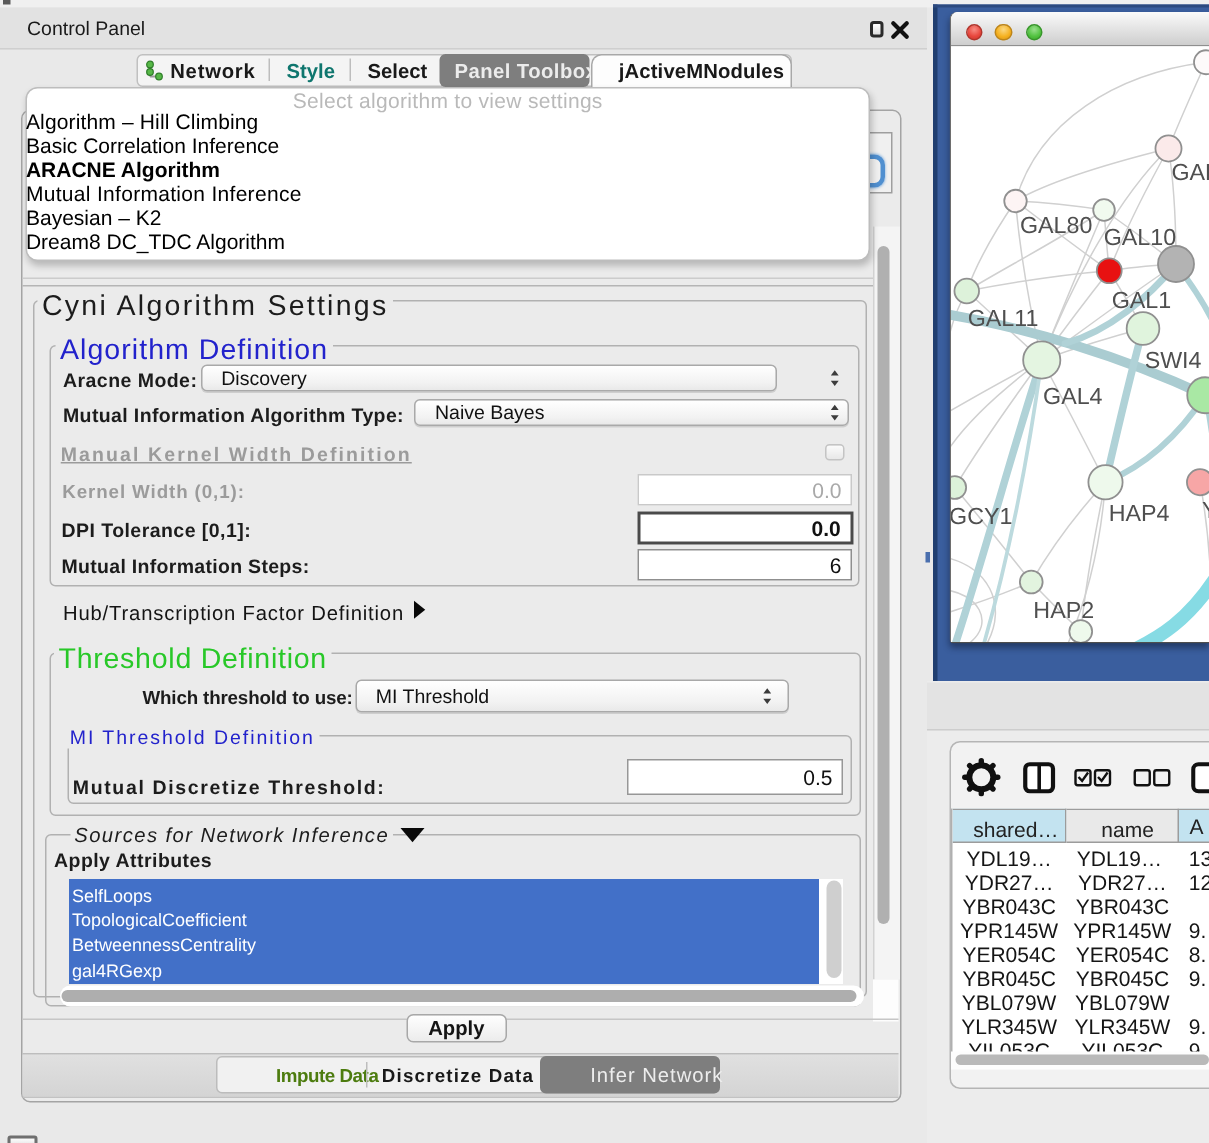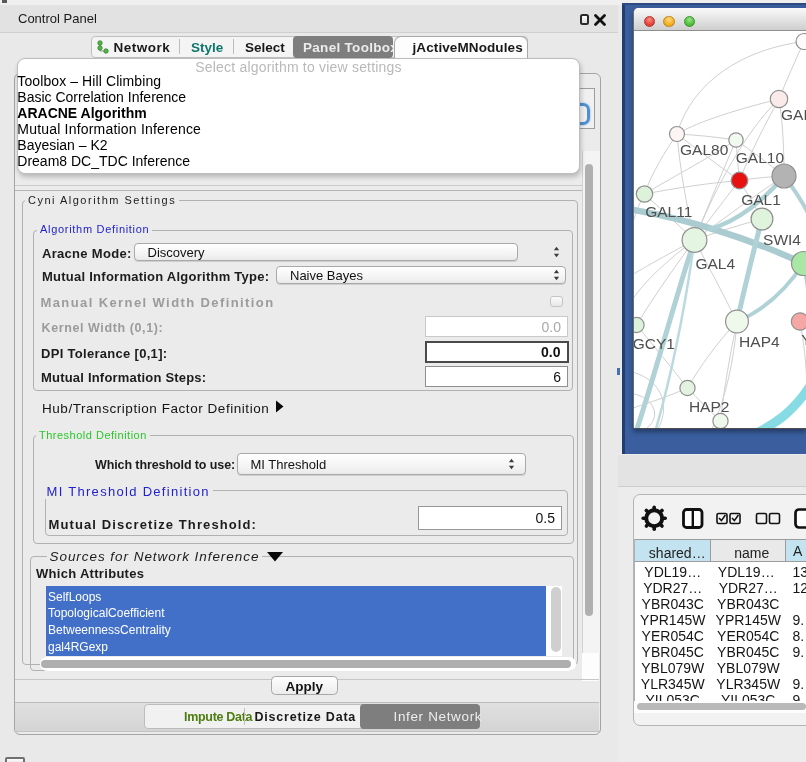--- a/index.html
+++ b/index.html
@@ -1,21 +1,21 @@
 <!DOCTYPE html>
 <html><head>
 <meta charset="utf-8">
 <style>
   * { margin:0; padding:0; box-sizing:border-box; }
   html,body { width:806px; height:762px; overflow:hidden; }
   body { background:#e9e9e9; font-family:"Liberation Sans", sans-serif; position:relative; }
   .abs { position:absolute; }
   .bold { font-weight:bold; }
   .lbl { position:absolute; font-size:13px; font-weight:bold; color:#1c1c1c; white-space:nowrap; }
-  .glbl { position:absolute; font-size:11px; color:#1c1c1c; white-space:nowrap; background:#ebebeb; padding:0 3px; }
+  .glbl { position:absolute; font-size:19px; color:#1c1c1c; white-space:nowrap; background:#ebebeb; padding:0 3px; }
   .grp { position:absolute; border:1px solid #b1b1b1; border-radius:4px; }
   .combo { position:absolute; background:linear-gradient(#ffffff,#f2f2f2 70%,#e9e9e9); border:1px solid #a9a9a9; border-radius:4px; box-shadow:0 1px 0 rgba(0,0,0,0.12); }
   .combo .ct { position:absolute; left:13px; top:50%; transform:translateY(-50%); font-size:13px; color:#111; }
   .spin { position:absolute; width:7px; color:#444; }
   .inp { position:absolute; background:#fff; text-align:center; font-size:14px; color:#111; }
   .inp span { position:absolute; right:6px; top:50%; transform:translateY(-50%); }
   .pitem { position:absolute; left:17.3px; font-size:14px; line-height:17px; color:#000; white-space:nowrap; }
 </style>
 </head>
 <body>
@@ -69,21 +69,21 @@
   </svg>
 
 <div class="lbl" style="left:42px;top:269px;letter-spacing:0.25px;">Mutual Information Algorithm Type:</div>
 <div class="combo" style="left:276px;top:266px;width:289.5px;height:18px;">
     <span class="ct">Naive Bayes</span>
   </div>
 <svg class="spin" style="left:553px;top:269px;" width="8" height="12" viewBox="0 0 8 12">
     <path d="M4 0 L7 4 L1 4 Z M4 12 L7 8 L1 8 Z" fill="#3c3c3c"></path>
   </svg>
 
-<div class="lbl" style="left:40.5px;top:294.5px;color:#9b9b9b;letter-spacing:1.4px;">Manual Kernel Width Definition</div>
+<div class="lbl" style="left:40.5px;top:294.5px;color:#9b9b9b;letter-spacing:1.4px;text-decoration:underline;">Manual Kernel Width Definition</div>
 <div class="abs" style="left:549.5px;top:295.5px;width:13px;height:11.5px;background:linear-gradient(#fbfbfb,#e8e8e8);border:1px solid #c4c4c4;border-radius:3px;"></div>
 
 <div class="lbl" style="left:41.5px;top:320.5px;color:#9b9b9b;font-size:12.5px;letter-spacing:0.6px;">Kernel Width (0,1):</div>
 <div class="inp" style="left:425px;top:316px;width:143px;height:21px;border:1px solid #c9c9c9;color:#a9a9a9;">
     <span>0.0</span>
   </div>
 
 <div class="lbl" style="left:41px;top:345.5px;letter-spacing:0.3px;">DPI Tolerance [0,1]:</div>
 <div class="inp bold" style="left:424.5px;top:341px;width:144px;height:21.5px;border:2px solid #4a4a4a;">
     <span>0.0</span>
@@ -117,21 +117,21 @@
 <div class="inp" style="left:418px;top:506px;width:144px;height:24px;border:1px solid #979797;">
     <span>0.5</span>
   </div>
 
 <div class="grp" style="left:30px;top:555.5px;width:543.5px;height:115.5px;"></div>
 <div class="glbl" style="left:46.5px;top:548.5px;font-size:13.5px;letter-spacing:0.95px;font-style:italic;">Sources for Network Inference</div>
 <svg class="abs" style="left:266px;top:550.5px;" width="18" height="11" viewBox="0 0 18 11">
     <path d="M1 1 L17 1 L9 10.5 Z" fill="#090909"></path>
   </svg>
 
-<div class="lbl" style="left:36px;top:566px;font-size:13px;letter-spacing:0.3px;">Which Attributes</div>
+<div class="lbl" style="left:36px;top:566px;font-size:13px;letter-spacing:0.3px;">Apply Attributes</div>
 
 <div class="abs" style="left:45.5px;top:586px;width:516px;height:70px;background:#ffffff;"></div>
 <div class="abs" style="left:45.5px;top:586px;width:500px;height:70px;background:#4270c8;"></div>
 <div class="abs" style="left:48px;top:588.5px;font-size:12px;color:#ffffff;line-height:16.7px;white-space:nowrap;">SelfLoops<br>TopologicalCoefficient<br>BetweennessCentrality<br>gal4RGexp</div>
 <div class="abs" style="left:550.5px;top:587px;width:10px;height:65px;background:#cfcfcf;border-radius:5px;"></div>
 
 <div class="abs" style="left:40px;top:656.5px;width:536px;height:14px;background:#ffffff;border-radius:7px;"></div>
 <div class="abs" style="left:41px;top:659.5px;width:530px;height:8.5px;background:#aeaeae;border-radius:4.5px;"></div>
 
 <div class="abs" style="left:582px;top:151px;width:17.5px;height:502px;background:#f4f4f4;border-left:1px solid #d2d2d2;"></div>
@@ -149,26 +149,26 @@
 <div class="abs bold" style="left:254.5px;top:710px;font-size:12.5px;color:#191919;letter-spacing:0.8px;">Discretize Data</div>
 <div class="abs" style="left:359.5px;top:704px;width:120px;height:25px;background:#7e7e7e;border-radius:4px;"></div>
 <div class="abs" style="left:373.5px;top:709px;font-size:13.5px;color:#ededed;letter-spacing:0.65px;margin-left:20px;">Infer Network</div>
 
 <div class="abs" style="left:5px;top:757px;width:20px;height:10px;border:2.5px solid #6f6f6f;border-radius:2px;background:linear-gradient(#fcfcfc,#dedede);"></div>
 
 <div class="abs" style="left:616.5px;top:368px;width:3.5px;height:7px;background:#4a6fae;"></div>
 
 <div class="abs" style="left:17px;top:57.5px;width:563px;height:116.5px;background:#ffffff;border:1px solid #bdbdbd;border-radius:8px;box-shadow:1px 3px 5px rgba(0,0,0,0.22);"></div>
 <div class="abs" style="left:17px;top:58.5px;width:563px;text-align:center;font-size:14px;color:#b9b9b9;letter-spacing:0.2px;">Select algorithm to view settings</div>
-<div class="pitem" id="p1" style="top:73.3px;letter-spacing:0.1px;">Toolbox – Hill Climbing</div>
+<div class="pitem" id="p1" style="top:73.3px;letter-spacing:0.1px;">Algorithm – Hill Climbing</div>
 <div class="pitem" id="p2" style="top:89.3px;">Basic Correlation Inference</div>
 <div class="pitem bold" id="p3" style="top:105px;">ARACNE Algorithm</div>
 <div class="pitem" id="p4" style="top:121.1px;letter-spacing:0.2px;">Mutual Information Inference</div>
 <div class="pitem" id="p5" style="top:136.9px;">Bayesian – K2</div>
-<div class="pitem" id="p6" style="top:153.3px;">Dream8 DC_TDC Inference</div>
+<div class="pitem" id="p6" style="top:153.3px;">Dream8 DC_TDC Algorithm</div>
 
 <div class="abs" style="left:622px;top:3px;width:184px;height:450.5px;background:#3a5e9e;"></div>
 <div class="abs" style="left:622px;top:3px;width:2.5px;height:450.5px;background:#203e70;"></div>
 <div class="abs" style="left:622px;top:3px;width:184px;height:1.5px;background:#2c4a80;"></div>
 
 <div class="abs" style="left:633px;top:8px;width:173px;height:420.5px;border-left:1px solid #6e6e6e;border-bottom:1.5px solid #4e4e4e;border-radius:5px 0 0 3px;background:#fff;box-shadow:0 3px 4px rgba(10,20,40,0.45);"></div>
 <div class="abs" style="left:633.5px;top:8px;width:172.5px;height:22.5px;background:linear-gradient(#fafafa,#cecece);border-bottom:1px solid #8f8f8f;border-radius:5px 0 0 0;"></div>
 <div class="abs" style="left:643.8px;top:15.7px;width:11.4px;height:11.4px;border-radius:50%;background:radial-gradient(circle at 50% 30%,#f88d84,#e8453c 60%,#c93a30);border:0.5px solid #b0352c;"></div>
 <div class="abs" style="left:663.3px;top:15.7px;width:11.4px;height:11.4px;border-radius:50%;background:radial-gradient(circle at 50% 30%,#fbd984,#f5b01e 60%,#d6951a);border:0.5px solid #bd851a;"></div>
 <div class="abs" style="left:683.6px;top:15.7px;width:11.4px;height:11.4px;border-radius:50%;background:radial-gradient(circle at 50% 30%,#9ae08e,#51c23f 60%,#3da52e);border:0.5px solid #37962a;"></div>

